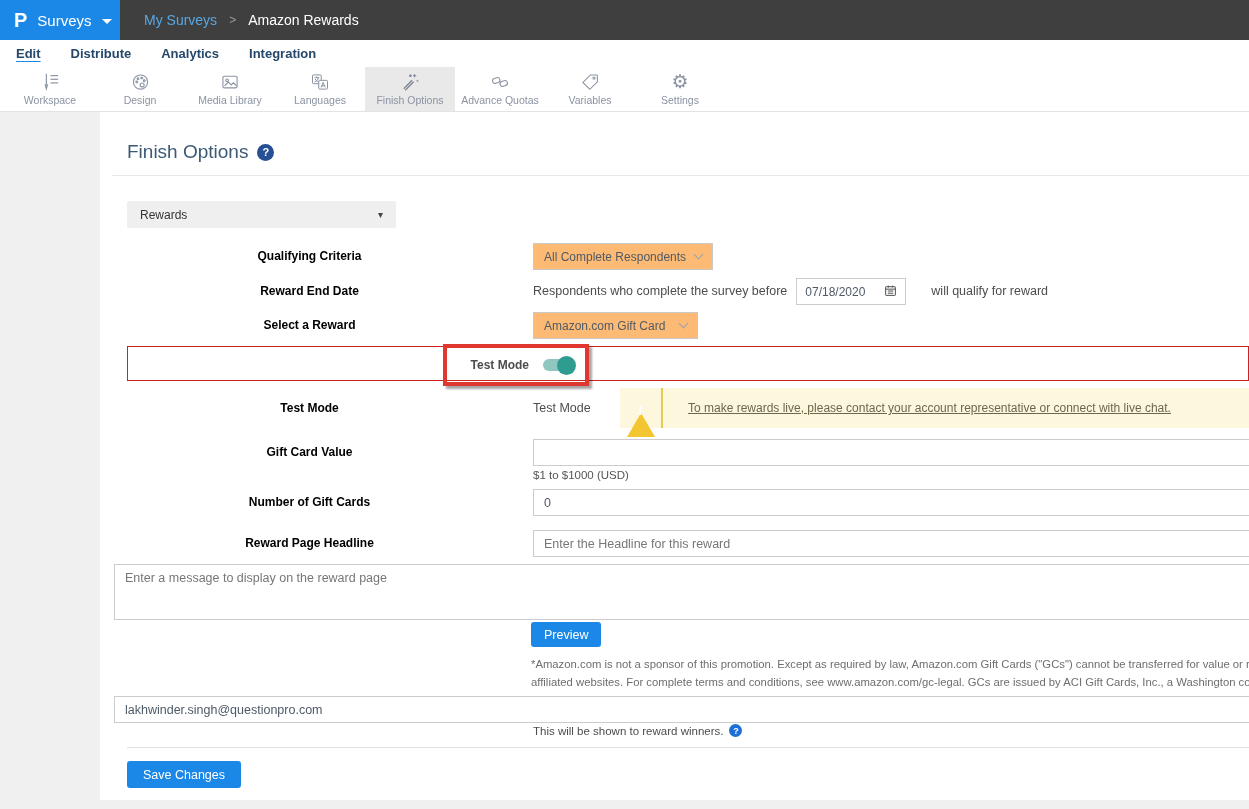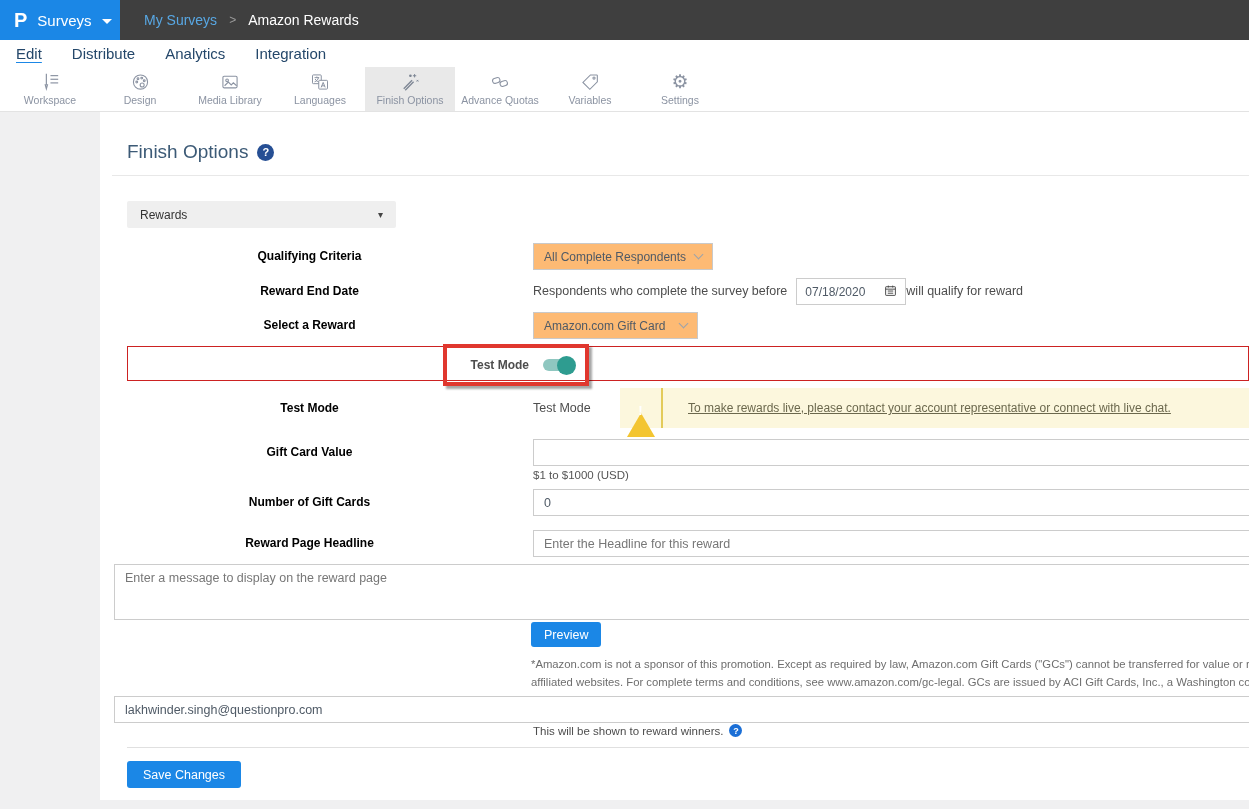--- a/index.html
+++ b/index.html
@@ -15,21 +15,21 @@
   .logo-box { width:120px; background:#1B87E6; display:flex; align-items:center; padding:0 14px; gap:10px; cursor:pointer; }
   .logo-p { color:#fff; font-size:20px; font-weight:bold; }
   .product-name { color:#fff; font-size:15px; }
   .caret-down { width:0;height:0;border-left:5px solid transparent;border-right:5px solid transparent;border-top:5px solid #fff; margin-top:2px;}
   .breadcrumb { display:flex; align-items:center; margin-left:24px; gap:12px; font-size:14px; }
   .bc-parent { color:#58A7E3; cursor:pointer; }
   .bc-sep { color:#9b9b9b; font-size:12px; }
   .bc-current { color:#fff; }
   
   .nav-tabs { height:27px; background:#fff; display:flex; align-items:center; padding-left:16px; gap:30px; }
-  .nav-tab { font-size:15px; font-weight:normal; color:#24476A; cursor:pointer; }
+  .nav-tab { font-size:13px; font-weight:bold; color:#24476A; cursor:pointer; }
   .nav-tab.active { text-decoration:underline; text-decoration-color:#1B87E6; text-underline-offset:3px; }
   
   .toolbar { height:45px; background:#fff; border-bottom:1px solid #e3e3e3; display:flex; padding-left:5px; }
   .tool { width:90px; display:flex; flex-direction:column; align-items:center; justify-content:center; gap:2px; color:#8b93a2; font-size:10.5px; cursor:pointer; }
   .tool.active { background:#e9e9e9; }
   .tool svg { display:block; }
   .gear-glyph { font-size:19px; line-height:20px; height:20px; }
   
   .panel { position:absolute; left:100px; top:112px; width:1149px; height:688px; background:#fff; overflow:hidden; }
   .page-title-row { position:absolute; left:27px; top:29px; display:flex; align-items:center; gap:9px; }
@@ -44,21 +44,21 @@
   .row { position:absolute; left:0; right:-2px; display:flex; align-items:flex-start; }
   .lbl { width:419px; text-align:center; font-size:12px; font-weight:bold; color:#000000; line-height:27px; flex:none; }
   .gap { width:14px; flex:none; }
   .sel { border:1px solid #c9c9c9; height:27px; display:flex; align-items:center; justify-content:space-between; padding:0 10px; font-size:12px; color:#4f5a66; background:#fdba74; cursor:pointer; }
   .chev { width:7px; height:7px; border-right:1.5px solid #9aa3ad; border-bottom:1.5px solid #9aa3ad; transform:rotate(45deg); margin-top:-4px; }
   .inp { border:1px solid #ccc; height:27px; padding:0 10px; font-size:12.5px; color:#4f5a66; font-family:inherit; flex:1; outline:none; }
   .inp::placeholder, textarea::placeholder { color:#777; }
   textarea.inp { height:56px; padding-top:6px; resize:none; }
   .midtext { font-size:12.5px; color:#4d4d4d; line-height:27px; }
   .datebox { width:110px; height:27px; border:1px solid #ccc; display:flex; align-items:center; justify-content:space-between; padding:0 8px; font-size:12px; color:#4f5a66; margin-left:9px; cursor:pointer; }
-  .aftertext { }
+  .aftertext { margin-left:25px; }
   .helper { position:absolute; left:433px; font-size:11.5px; color:#555; }
   
   .row-toggle { position:absolute; left:0; right:0; top:232px; height:46px; }
   .red-line { position:absolute; left:27px; right:0; top:2px; height:35px; border:1px solid #cc2222; pointer-events:none; }
   .red-box { position:absolute; left:343px; top:0; width:146px; height:42px; border:4px solid #E0372E; box-shadow:3px 3px 2px rgba(0,0,0,0.35); display:flex; align-items:center; justify-content:flex-end; padding:0 12px; gap:14px; }
   .red-box .lbl2 { font-size:12px; font-weight:bold; color:#4d4d4d; }
   .toggle { width:30px; height:12px; background:#8FC7C0; border-radius:7px; position:relative; cursor:pointer; flex:none; }
   .toggle .knob { position:absolute; right:-3px; top:-3.5px; width:19px; height:19px; border-radius:50%; background:#2E9C90; }
   
   .tm-value { width:87px; font-size:12.5px; color:#4d4d4d; line-height:40px; flex:none; }

